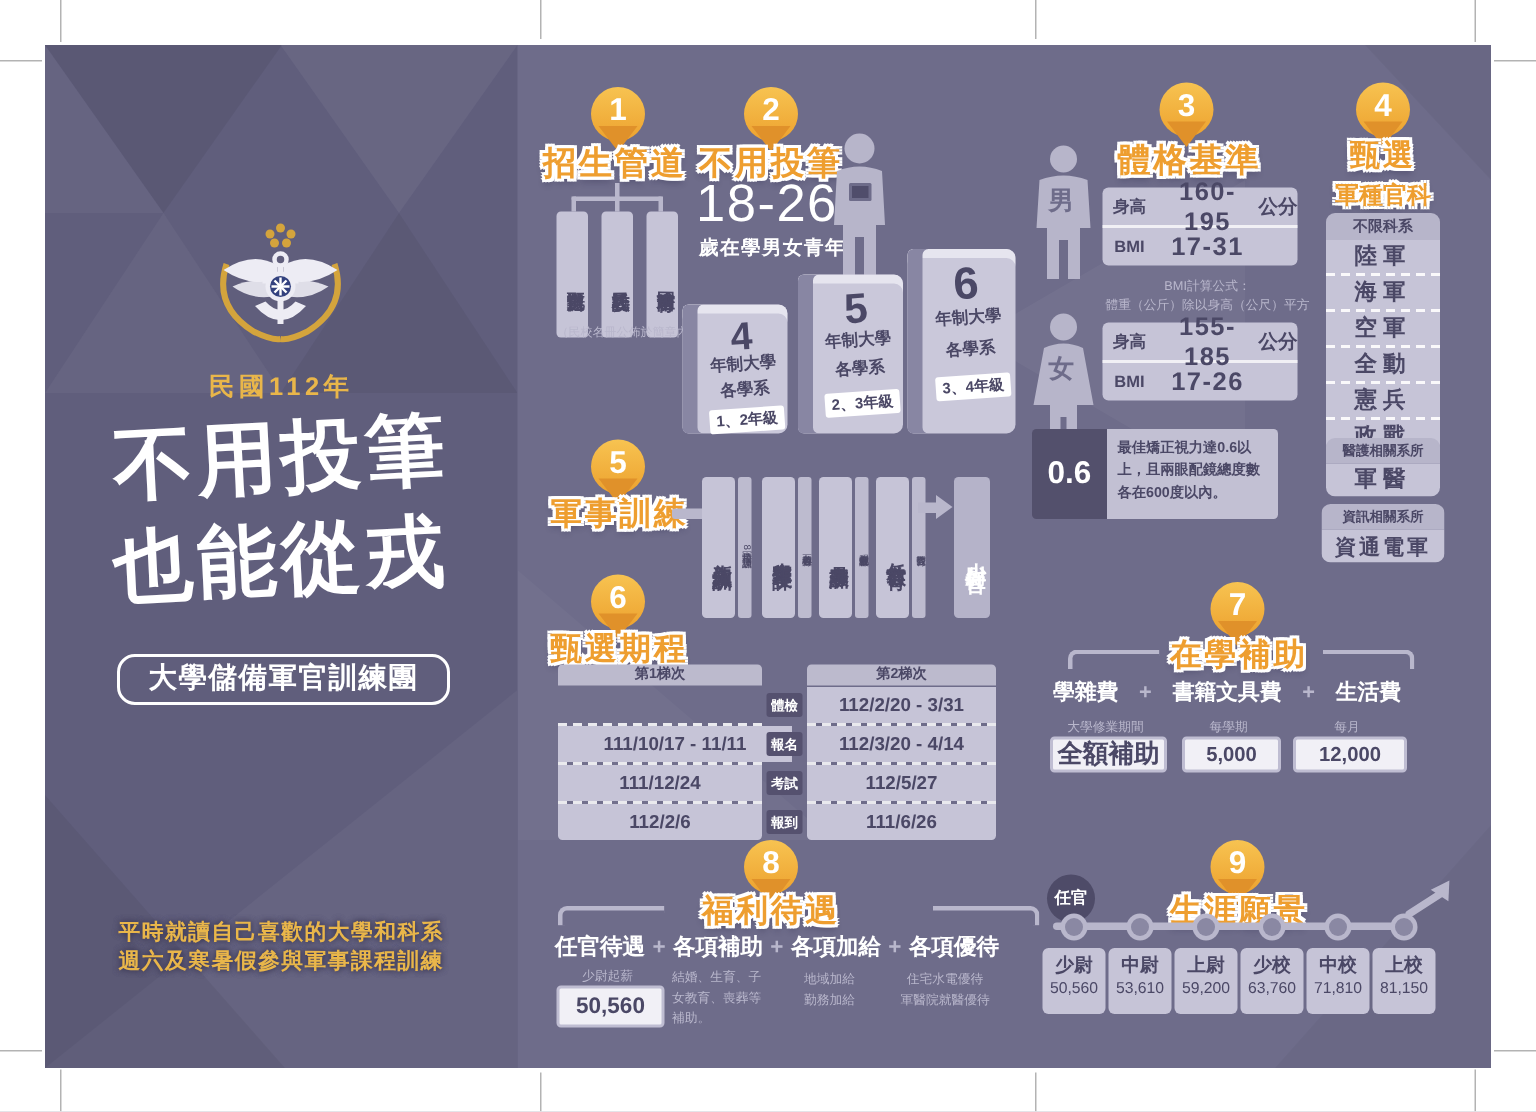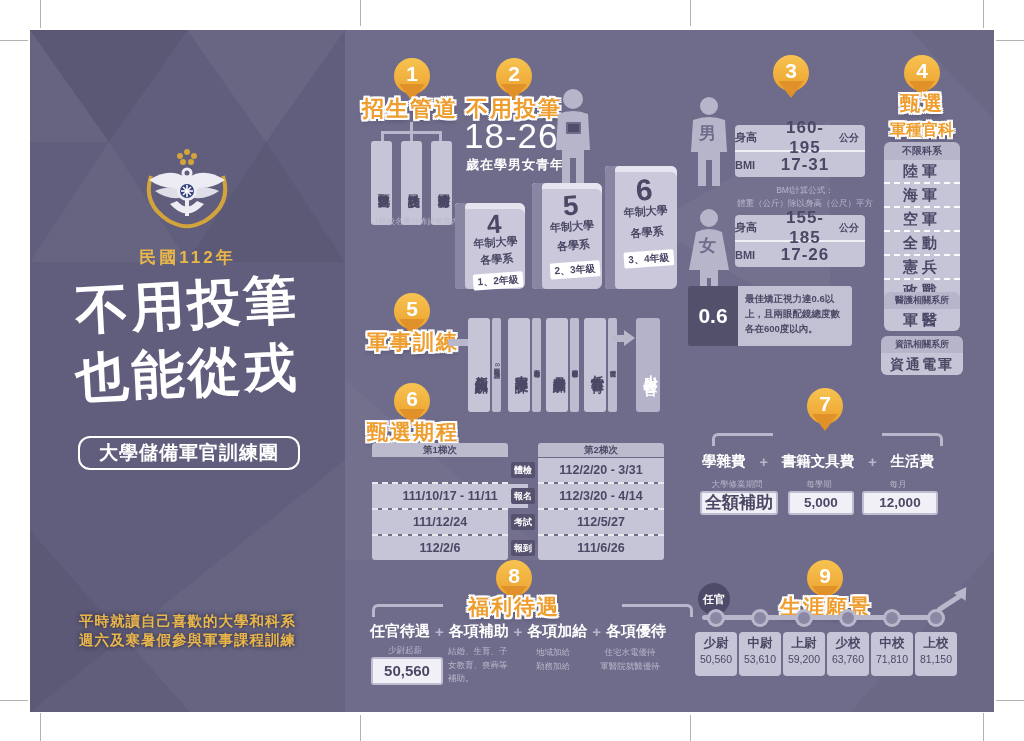--- a/index.html
+++ b/index.html
@@ -34,23 +34,23 @@
   .brkR{position:absolute;border-top:3px solid #B9B7CC;border-right:3px solid #B9B7CC;
         border-top-right-radius:6px;height:10px;}
   .conn{position:absolute;background:#B9B7CC;}
   .book{position:absolute;background:#CAC8DA;border-radius:4px 6px 6px 4px;
         box-shadow:inset 10px 0 0 #8886A3, inset 0 6px 0 #E6E5EF;}
   .book .binner{position:absolute;left:14px;top:10px;right:2px;bottom:2px;text-align:center;
         color:#4B4866;transform:rotate(-4deg);}
   .grade{display:inline-block;background:#fff;color:#4B4866;font-weight:bold;font-size:10px;
          padding:1px 4px;border-radius:2px;}
   .mrow{display:flex;align-items:center;height:25px;}
-  .mrow .mlabel{width:36px;text-align:left;font-weight:bold;font-size:11px;}
+  .mrow .mlabel{width:36px;text-align:center;font-weight:bold;font-size:11px;}
   .mrow .mval{flex:1;text-align:center;font-weight:bold;font-size:17px;letter-spacing:1px;}
-  .mrow .munit{width:26px;font-size:10px;font-weight:bold;}
+  .mrow .munit{width:26px;font-size:13px;font-weight:bold;}
   .g4{position:absolute;border-radius:6px;overflow:hidden;}
   .g4 .ghead{background:#B7B5CA;color:#4B4866;font-weight:bold;font-size:10px;text-align:center;
              padding:2px 0;}
   .g4 .gitem{background:#C6C4D7;color:#4B4866;font-weight:bold;font-size:15px;text-align:center;
              letter-spacing:4px;height:22px;line-height:22px;}
   .g4 .gitem + .gitem{border-top:2px dashed rgba(255,255,255,.9);}
   .stepbox{position:absolute;top:0;height:94px;background:#C6C4D7;border-radius:3px;color:#4B4866;
            font-weight:bold;font-size:13px;text-align:center;letter-spacing:1px;}
   .stepnote{position:absolute;top:0;height:94px;background:#BDBBCF;border-radius:2px;color:#4B4866;
            font-size:6.5px;text-align:center;}
@@ -203,20 +203,21 @@
         <div style="font-weight:bold;font-size:11px;margin-top:6px">各學系</div>
         <div style="margin-top:8px"><span class="grade">3、4年級</span></div>
       </div>
     </div>
 
     <div class="badge" style="left:743px;top:25px">
       <div class="btop"></div>
         <div class="btip"></div>
       <div class="bnum">3</div>
     </div>
+    <div class="stitle" style="left:708px;top:62px;width:110px;font-size:22px">體格基準</div>
 
     <div class="abs" style="left:653px;top:66px;width:52px;height:92px">
       <svg width="52" height="92" viewBox="0 0 52 92">
         <circle cx="26" cy="10" r="9" fill="#B7B5CA"></circle>
         <path d="M10 24 Q26 18 42 24 L44 56 L37 56 L37 90 L29 90 L29 64 L23 64 L23 90 L15 90 L15 56 L8 56 Z" fill="#B7B5CA"></path>
       </svg>
       <span class="abs" style="left:16px;top:26px;color:#6E6C8A;font-weight:bold;font-size:17px">男</span>
     </div>
     <div class="lav abs" style="left:705px;top:95px;width:130px;border-radius:4px">
       <div class="mrow" style="border-bottom:2px solid rgba(255,255,255,.75)">
@@ -333,20 +334,21 @@
     <div class="t6label" style="left:481px;top:510px">報到</div>
     <div class="t6cell" style="left:508px;top:506px;width:126px;border-radius:0 0 3px 3px">111/6/26</div>
 
     <div class="badge" style="left:777px;top:358px">
       <div class="btop"></div>
         <div class="btip"></div>
       <div class="bnum">7</div>
     </div>
     <div class="brkL" style="left:682px;top:403px;width:58px"></div>
     <div class="brkR" style="left:852px;top:403px;width:58px"></div>
+    <div class="stitle" style="left:740px;top:392px;width:112px;font-size:21px">在學補助</div>
     <div class="plusrow" style="left:672px;top:422px;width:232px;font-size:14.5px">
       <span>學雜費</span>
       <span class="plus">+</span>
       <span>書籍文具費</span>
       <span class="plus">+</span>
       <span>生活費</span>
     </div>
     <div class="subnote abs" style="left:670px;top:449px;width:74px;font-size:8.5px">大學修業期間</div>
     <div class="subnote abs" style="left:758px;top:449px;width:62px;font-size:8.5px">每學期</div>
     <div class="subnote abs" style="left:832px;top:449px;width:72px;font-size:8.5px">每月</div>

